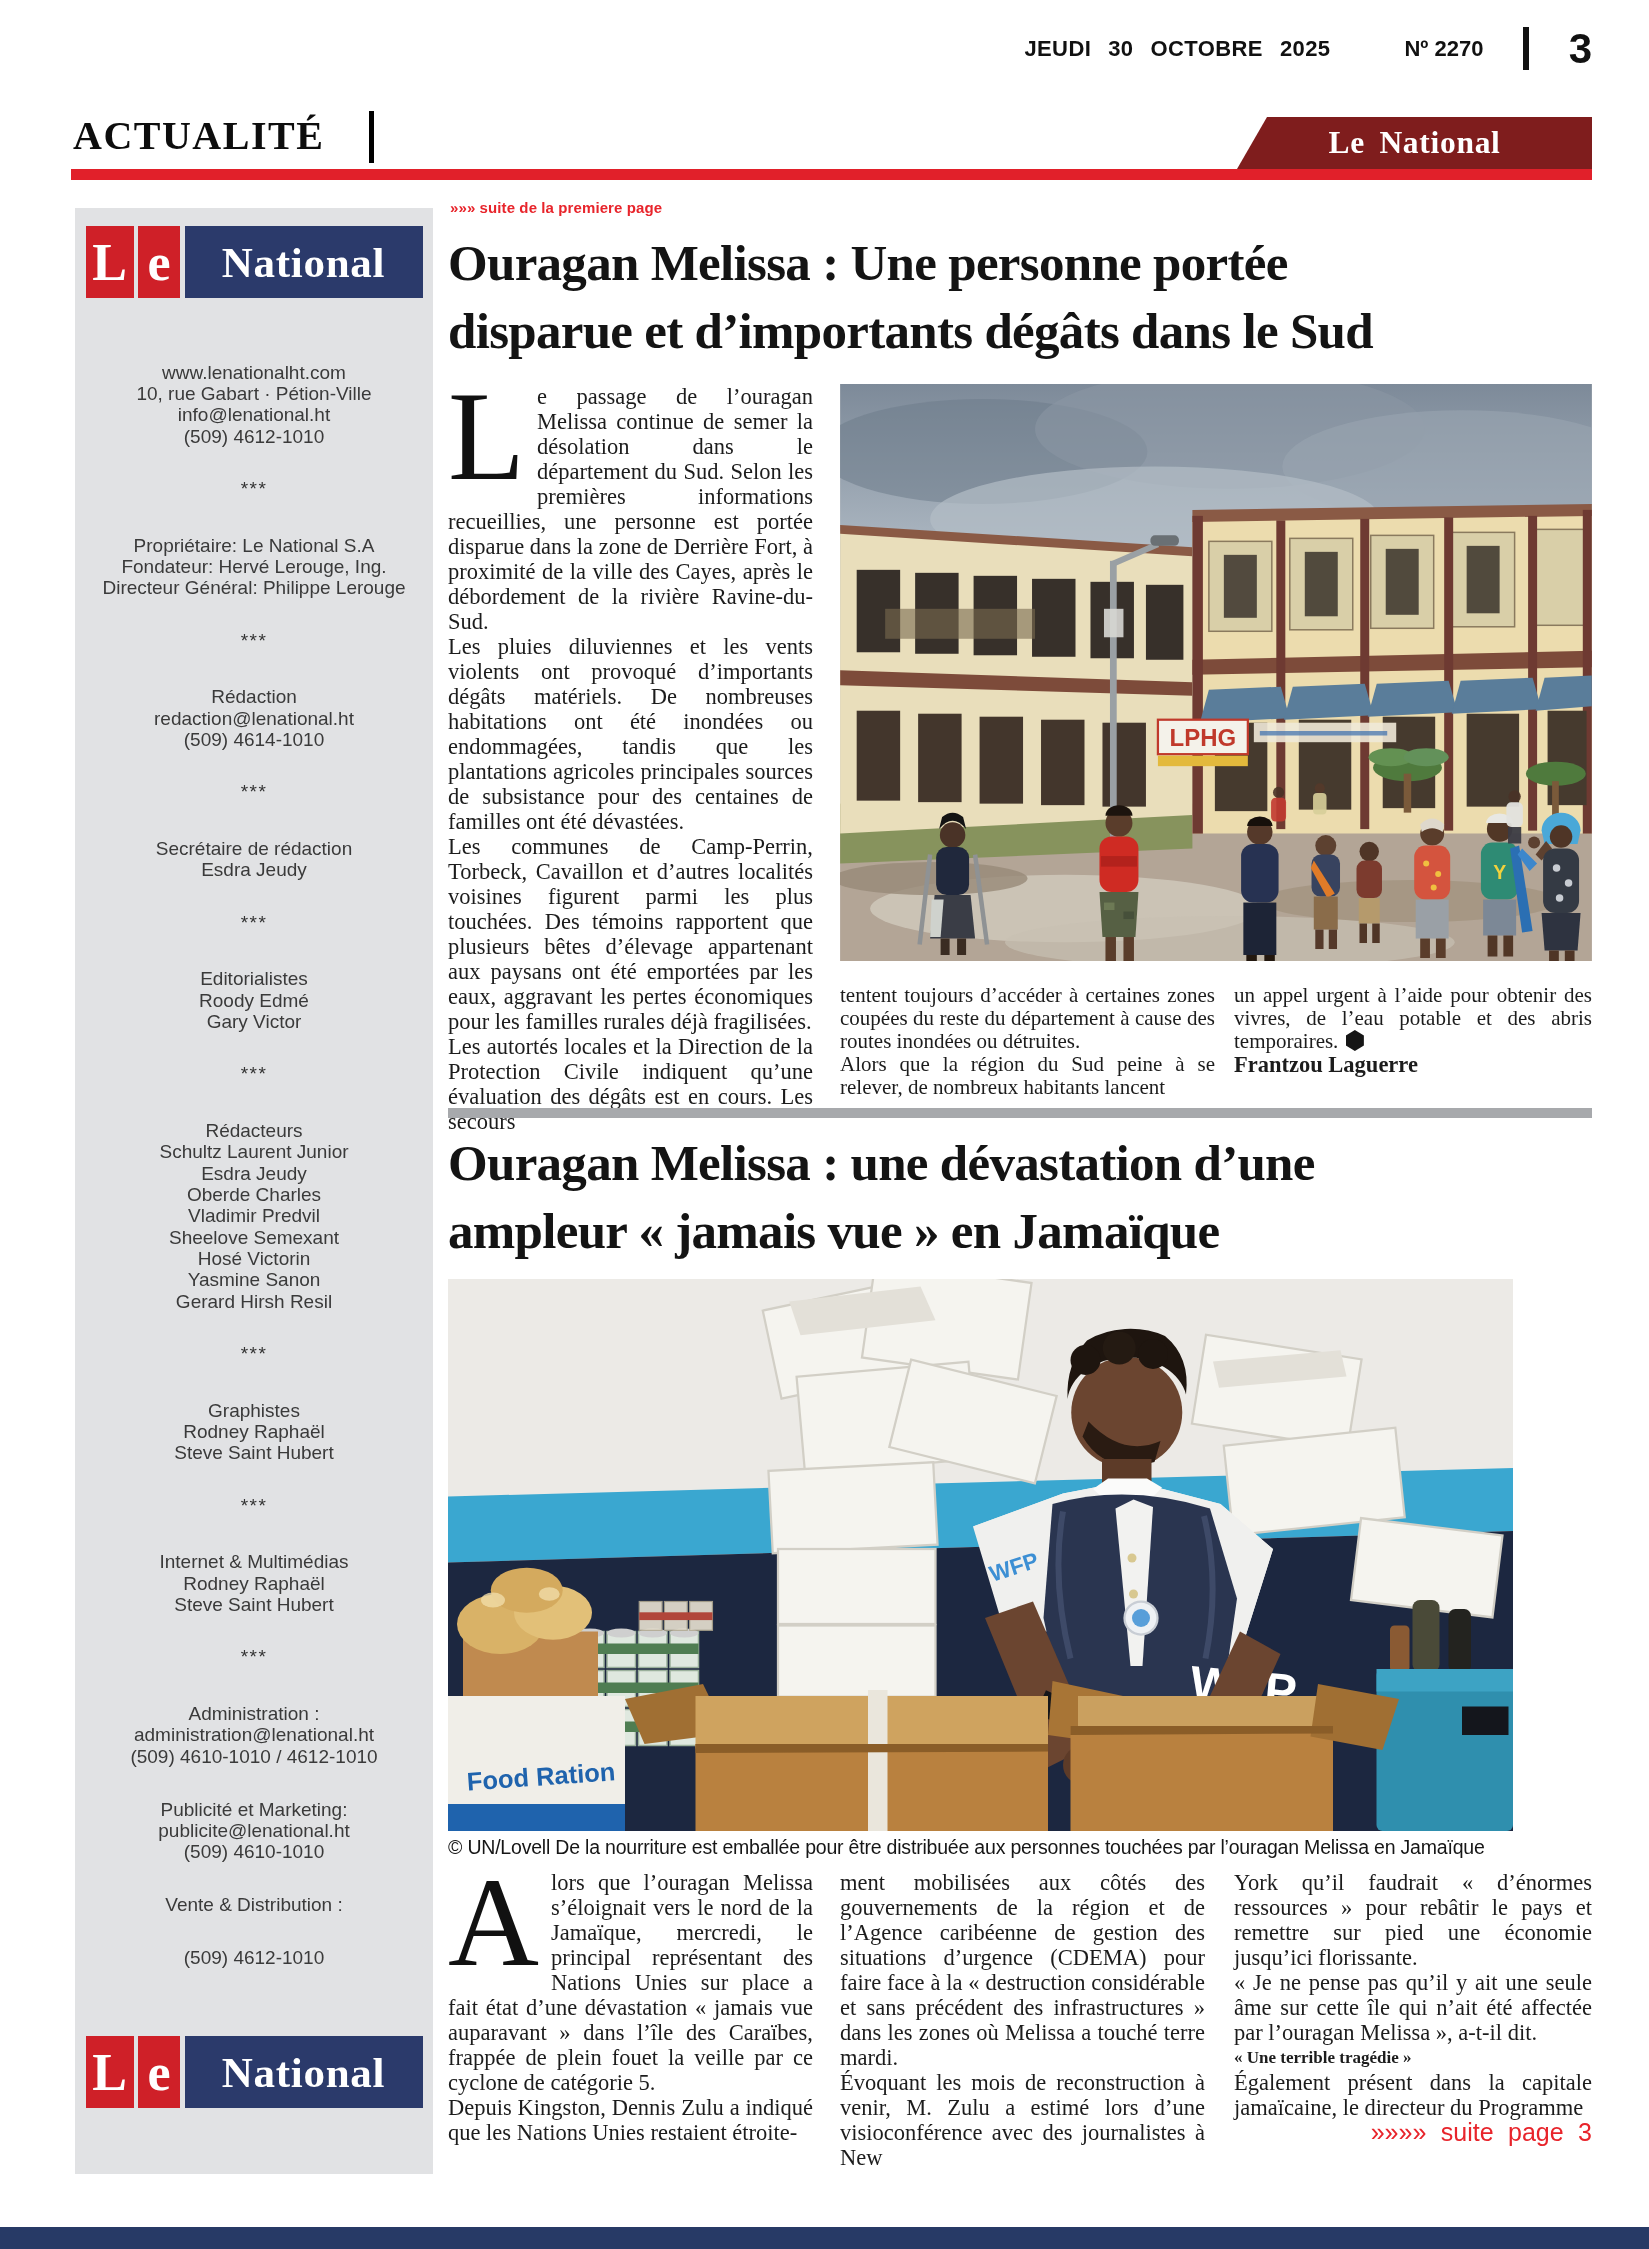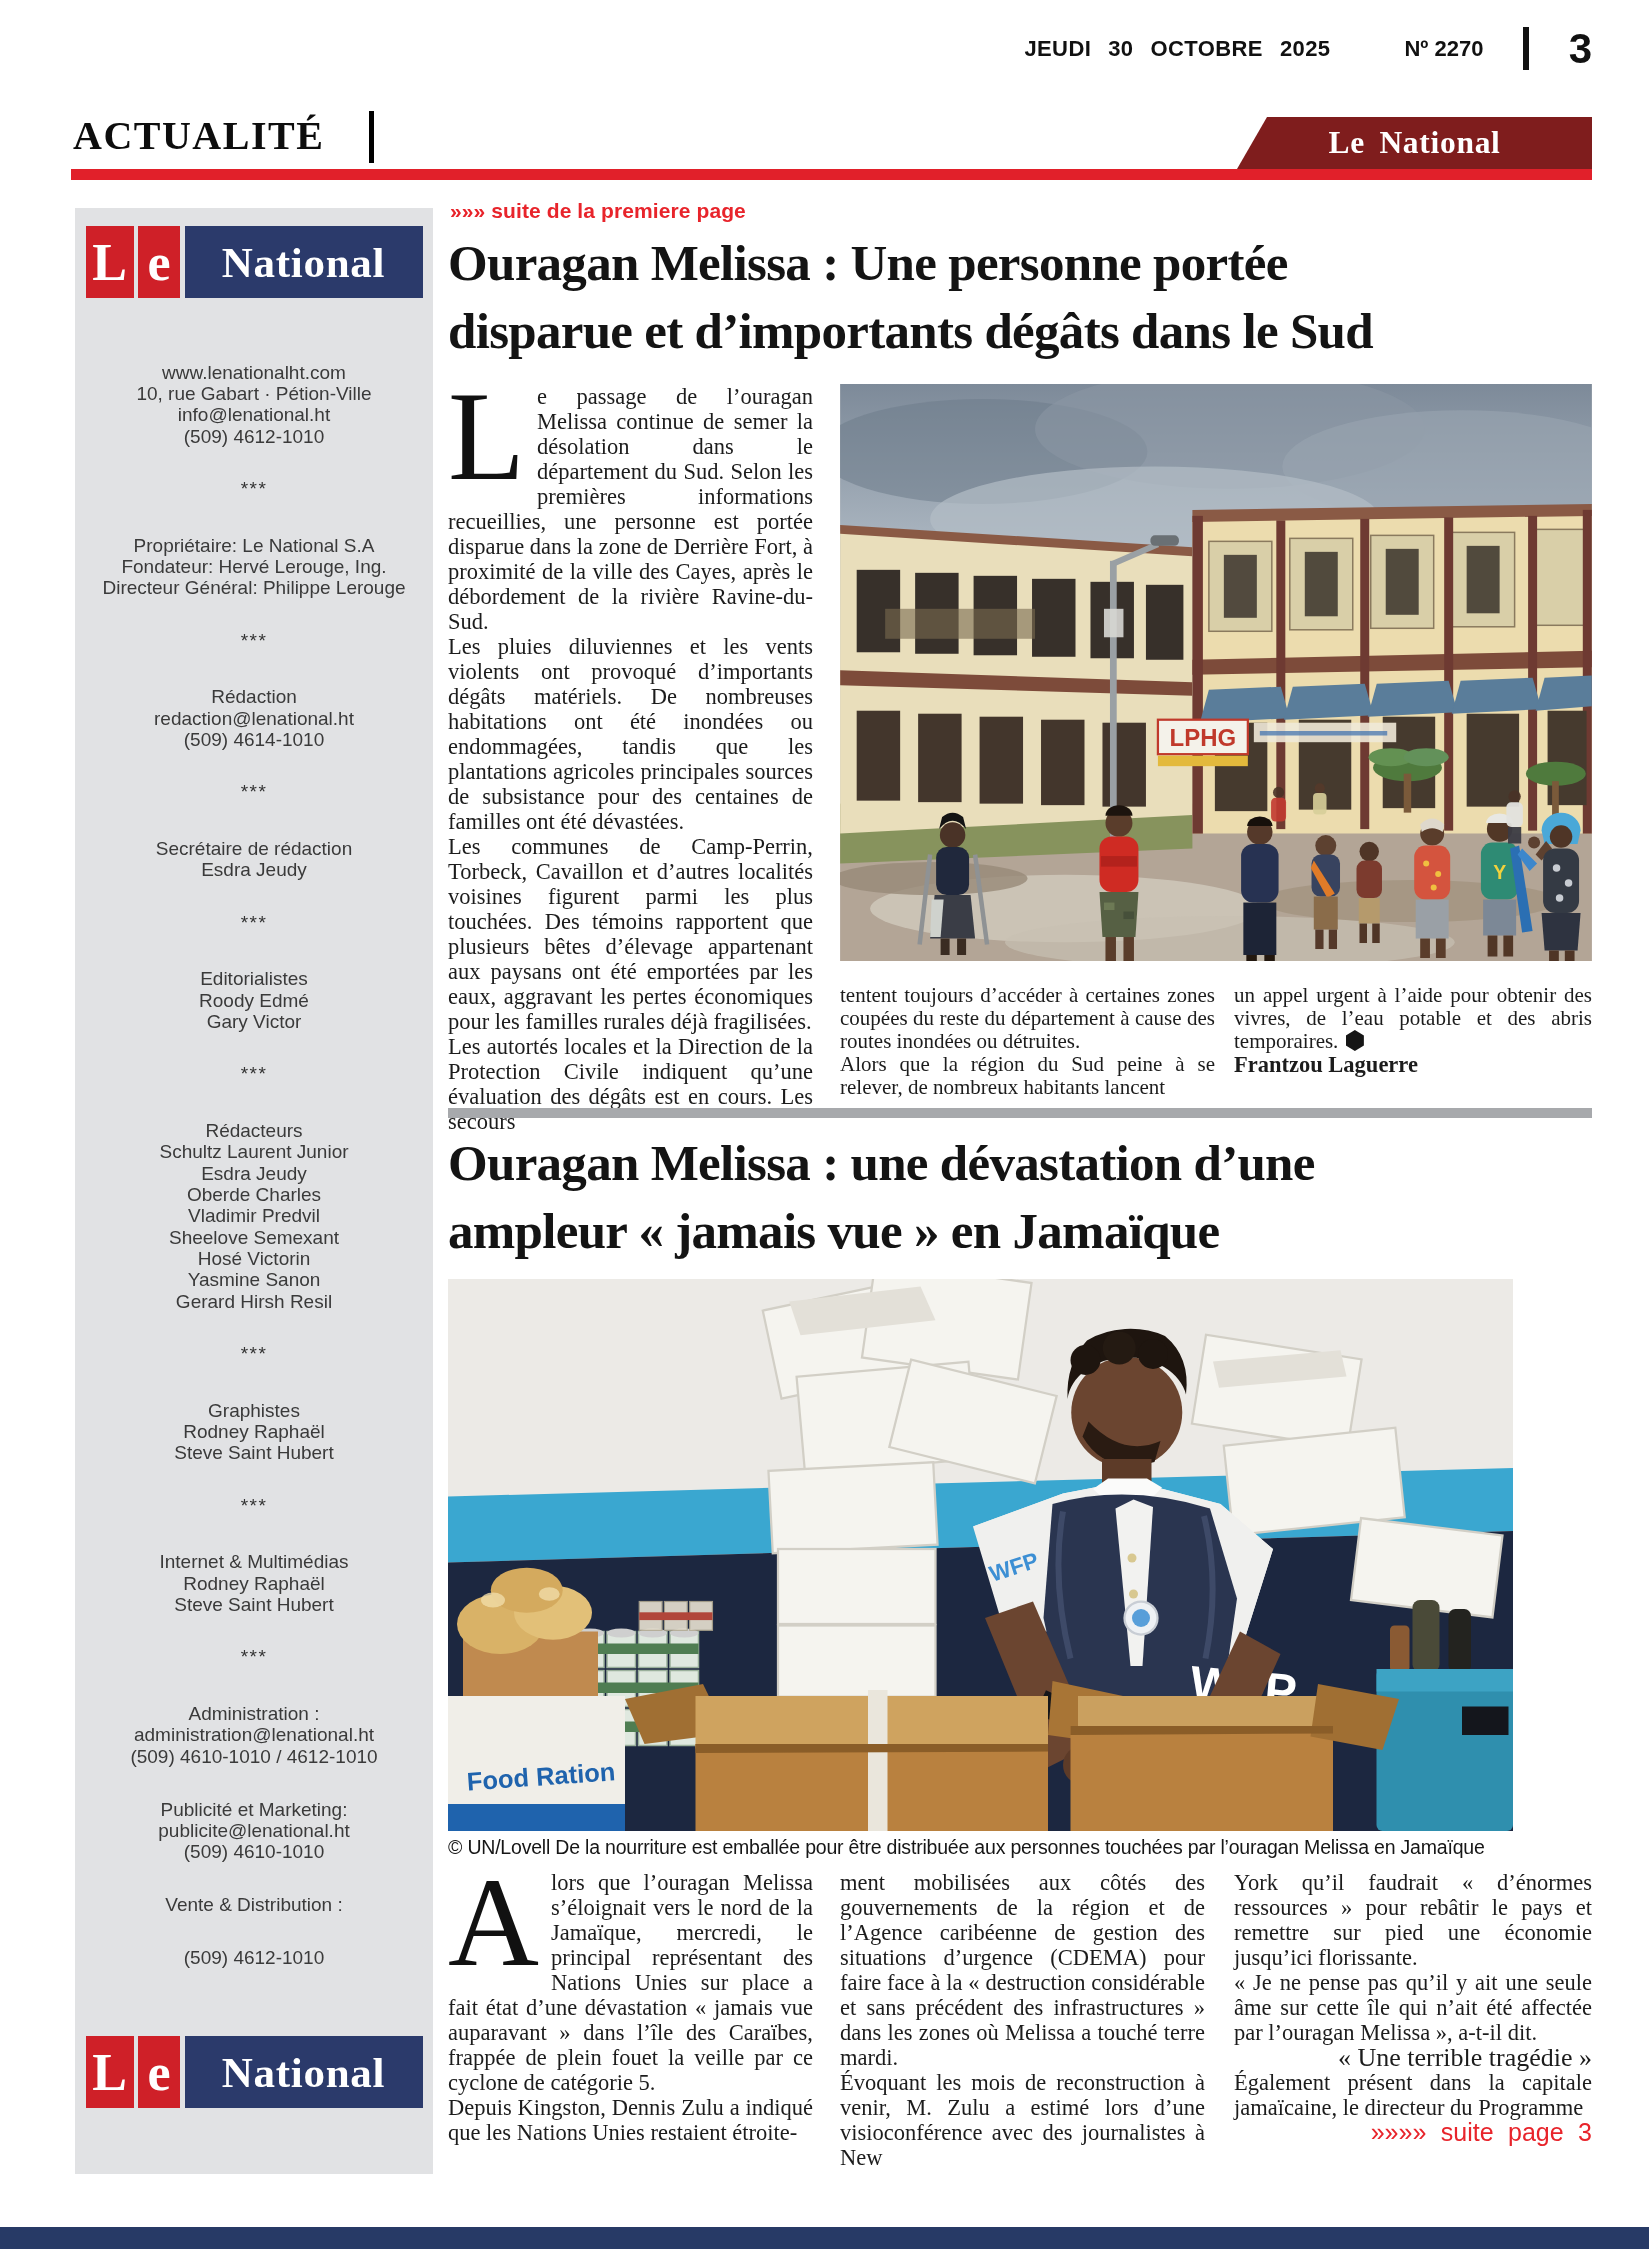--- a/index.html
+++ b/index.html
@@ -38,37 +38,37 @@
   .logo-bottom{position:absolute;left:10.5px;bottom:66px;}
   .side-groups{position:absolute;left:0;top:154px;width:100%;
                font-family:"Liberation Sans",sans-serif;font-size:19px;line-height:20px;
                color:#3a3a3a;text-align:center;}
   .side-group{margin:0 10.5px 31.5px 10.5px;}
   .side-line{margin:0;padding:0.7px 0;}
   .side-sep{margin:1.5px 0 36px 0;letter-spacing:1.5px;color:#333;}
 
   
   .kicker{left:450px;top:199px;font-family:"Liberation Sans",sans-serif;font-weight:bold;
-          font-size:21px;color:#e8242b;letter-spacing:0.1px;}
+          font-size:15px;color:#e8242b;letter-spacing:0.1px;}
   h1.headline{margin:0;font-family:"Liberation Serif",serif;font-weight:bold;color:#141414;
               font-size:51px;line-height:68px;letter-spacing:-0.7px;}
   .h1a{left:448px;top:229px;width:1170px;}
   .h1b{left:448px;top:1129px;width:1170px;}
   .bodycol{font-size:22.5px;line-height:25px;text-align:justify;color:#1c1c1c;}
   .bodycol p{margin:0;}
   .dropcap{float:left;font-size:126px;line-height:99px;padding:3px 12px 0 0;color:#111;}
   .smallcol{font-size:21px;line-height:23px;}
   .smallcol p{margin:0 0 0 0;}
   .endmark{display:inline-block;width:18px;height:21px;background:#151515;margin-left:7.5px;
            vertical-align:-3px;clip-path:polygon(50% 0,100% 26%,100% 74%,50% 100%,0 74%,0 26%);}
   .byline{margin-top:25.5px;font-weight:bold;font-size:22.5px;text-align:left;}
   .divider{left:448px;top:1108px;width:1144px;height:9.7px;background:#a7a9ac;}
   .caption{left:448px;top:1836px;width:1140px;font-family:"Liberation Sans",sans-serif;
            font-size:19.5px;letter-spacing:-0.2px;color:#161616;text-align:left;}
-  .subhead{font-weight:normal;font-size:26px;text-align:right;margin:25.5px 0 19.5px 0;}
+  .subhead{font-weight:bold;font-size:17px;text-align:left;margin:25.5px 0 19.5px 0;}
   .suite{margin-top:10.5px;text-align:right;font-family:"Liberation Sans",sans-serif;
          font-size:25px;color:#e8242b;word-spacing:7.5px;}
 
   .photo{display:block;background:#ccc;}
   .navy-bottom{left:0;top:2227px;width:1650px;height:22.5px;background:#273a66;}
 </style>
 </head>
 <body>
 
 <div class="page">

